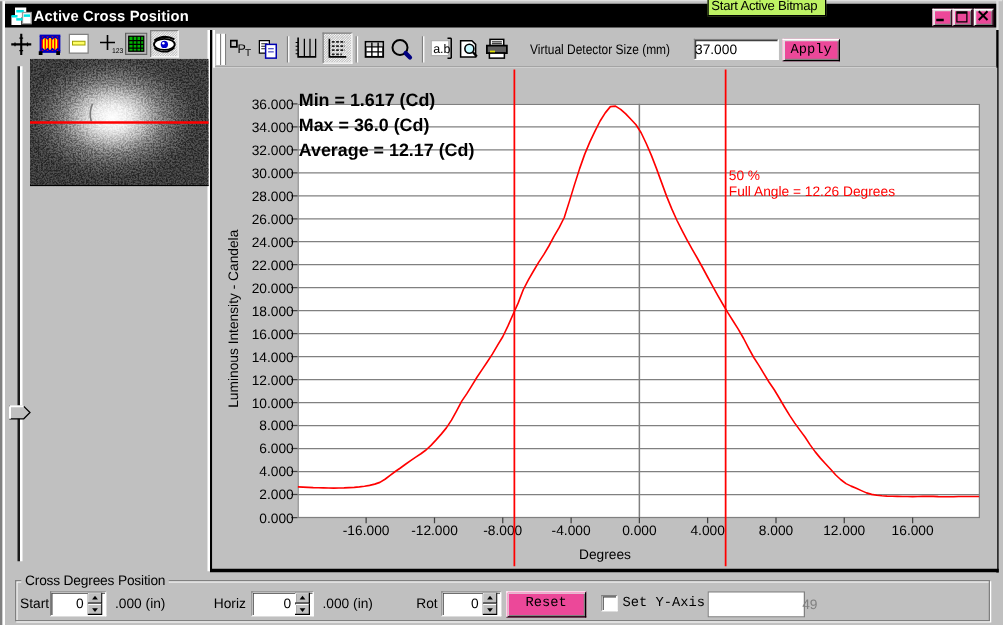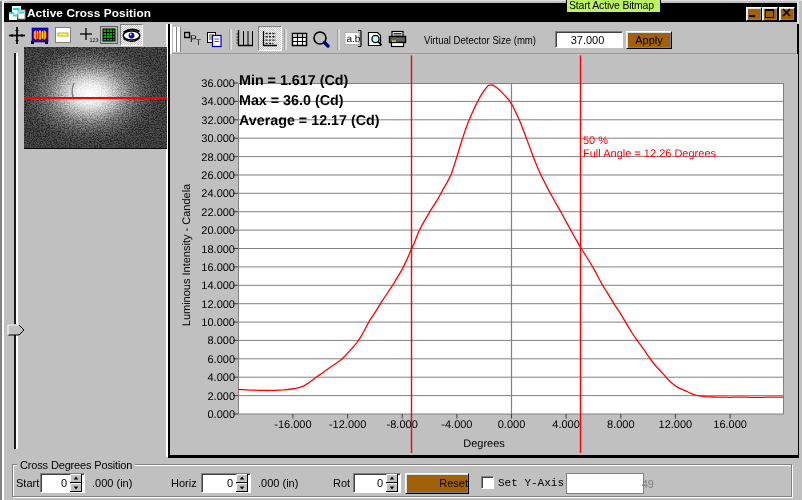--- a/index.html
+++ b/index.html
@@ -1,18 +1,18 @@
 <!DOCTYPE html>
 <html><head>
 <meta charset="utf-8">
 <style>
   html,body{margin:0;padding:0;} *{-webkit-font-smoothing:antialiased;} svg text{text-rendering:geometricPrecision;}
   body{width:802px;height:500px;background:#c0c0c0;font-family:"Liberation Sans",sans-serif;position:relative;overflow:hidden;}
   .abs{position:absolute;}
-  .raised{background:#a16207;border-top:1px solid #fff;border-left:1px solid #fff;border-right:1px solid #000;border-bottom:1px solid #000;box-shadow:inset 1px 1px 0 #dfdfdf, inset -1px -1px 0 #808080;}
+  .raised{background:#ec4899;border-top:1px solid #fff;border-left:1px solid #fff;border-right:1px solid #000;border-bottom:1px solid #000;box-shadow:inset 1px 1px 0 #dfdfdf, inset -1px -1px 0 #808080;font-family:Liberation Mono, monospace;}
   .sunk{background:#fff;border-top:1px solid #808080;border-left:1px solid #808080;border-right:1px solid #fff;border-bottom:1px solid #fff;box-shadow:inset 1px 1px 0 #404040;}
   .dither{background-image:linear-gradient(45deg,#fff 25%,transparent 25%,transparent 75%,#fff 75%),linear-gradient(45deg,#fff 25%,transparent 25%,transparent 75%,#fff 75%);background-size:2px 2px;background-position:0 0,1px 1px;background-color:#c0c0c0;}
   .lbl{font-size:11px;color:#000;white-space:nowrap;}
 </style>
 </head>
 <body>
 
 <div class="abs" style="left:0;top:0;width:2px;height:500px;background:#808080;"></div>
 <div class="abs" style="left:2px;top:0;width:2px;height:500px;background:#fff;"></div>
 <div class="abs" style="left:797px;top:0;width:2px;height:24px;background:#dfdfdf;"></div>
@@ -158,21 +158,21 @@
   <g>
     <rect x="108" y="5.5" width="11" height="5" fill="#fff" stroke="#000" stroke-width="1.2"></rect>
     <path d="M109.5 7.5 h8 M109.5 9 h8" stroke="#000" stroke-width="0.8"></path>
     <rect x="105.5" y="10.5" width="16" height="6" fill="#606060" stroke="#000" stroke-width="1.4"></rect>
     <rect x="108" y="14.5" width="4" height="2" fill="#e0e000"></rect>
     <rect x="107.5" y="16.5" width="12" height="4" fill="#fff" stroke="#000" stroke-width="1.2"></rect>
   </g>
 </svg>
 <div class="abs lbl" style="left:424px;top:34px;transform:scale(0.87,1);transform-origin:0 0;">Virtual Detector Size (mm)</div>
 <div class="abs" style="left:555px;top:31px;width:66px;height:15px;background:#fff;border:1px solid #808080;border-right-color:#fff;border-bottom-color:#fff;box-shadow:inset 1px 1px 0 #404040;">
-    <div class="lbl" style="text-align:center;margin:2px 3px 12px 0;">37.000</div>
+    <div class="lbl" style="text-align:left;margin:2px 3px 12px 0;">37.000</div>
   </div>
 <div class="abs raised" style="left:626px;top:31px;width:44px;height:16px;">
     <div class="lbl" style="text-align:center;margin-top:2px;">Apply</div>
   </div>
 
 <div class="abs" style="left:172px;top:53px;width:625px;height:1px;background:#9a9a9a;"></div>
 <div class="abs" style="left:172px;top:54px;width:625px;height:1px;background:#fff;"></div>
 
 <div class="abs" style="left:24px;top:47px;width:143px;height:102px;">
 <svg width="143" height="102" viewBox="0 0 143 102">
@@ -368,20 +368,20 @@
 <rect x="0.5" y="0.5" width="11" height="8" fill="#c0c0c0" stroke="#000" stroke-width="1"></rect>
 <path d="M0.5 0.5 H11 M0.5 0.5 V8" stroke="#fff" stroke-width="1"></path>
 <path d="M6 2.5 L8.3 5.5 L3.7 5.5 Z" fill="#000"></path>
 <rect x="0.5" y="9.5" width="11" height="8" fill="#c0c0c0" stroke="#000" stroke-width="1"></rect>
 <path d="M0.5 9.5 H11 M0.5 9.5 V17" stroke="#fff" stroke-width="1"></path>
 <path d="M6 15.5 L8.3 12.5 L3.7 12.5 Z" fill="#000"></path>
 </svg>
 <div class="abs lbl" style="left:353px;top:477px;width:30px;text-align:right;">0</div>
 
 <div class="abs raised" style="left:405px;top:473px;width:62px;height:19px;border-right:1.5px solid #000;border-bottom:1.5px solid #000;">
-    <div class="lbl" style="text-align:right;margin-top:3px;">Reset</div>
+    <div class="lbl" style="text-align:center;margin-top:3px;">Reset</div>
   </div>
 
 <div class="abs sunk" style="left:481px;top:476px;width:11px;height:11px;"></div>
 <div class="abs lbl" style="left:498px;top:477px;font-family:Liberation Mono, monospace;">Set Y-Axis</div>
 
 <div class="abs" style="left:566px;top:473px;width:76px;height:19px;background:#fff;border:1px solid #808080;"></div>
 <div class="abs lbl" style="left:584px;top:478px;width:70px;text-align:right;color:#808080;">49</div>
 
 </body></html>

